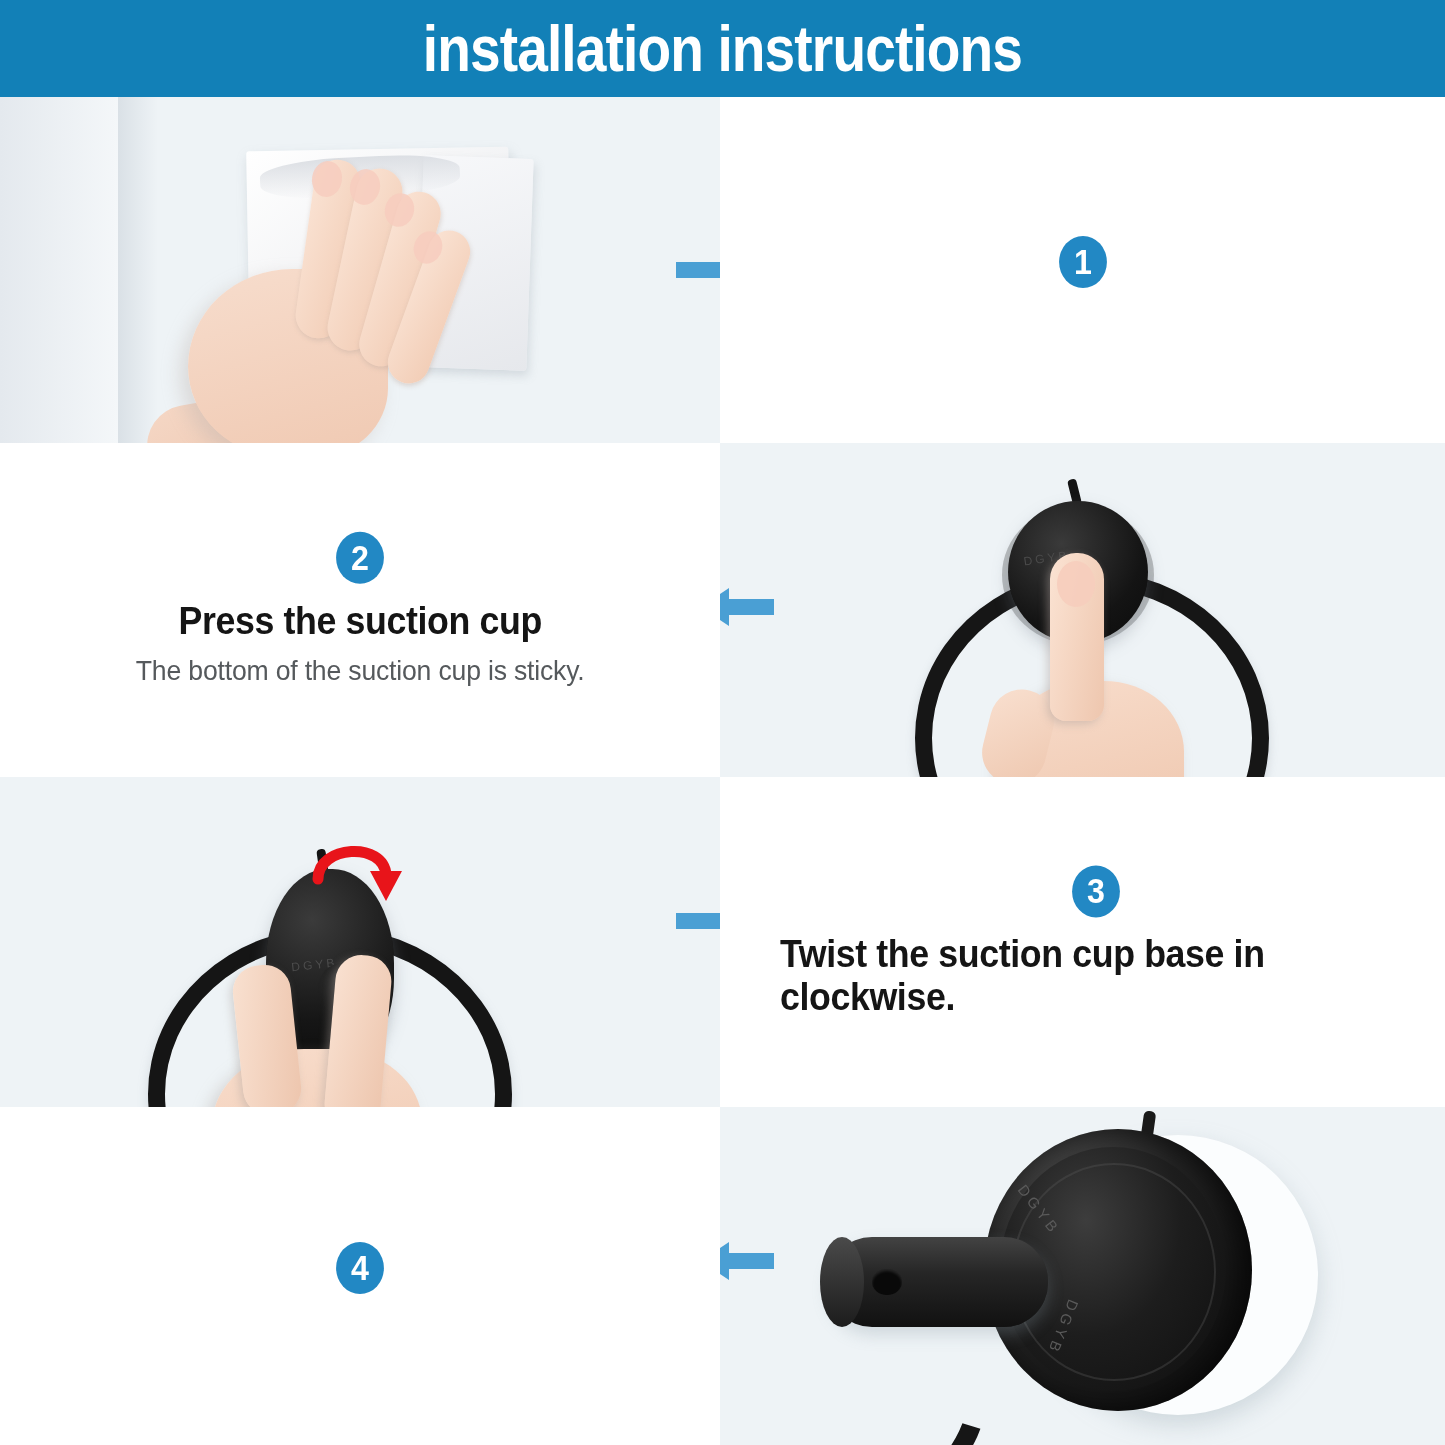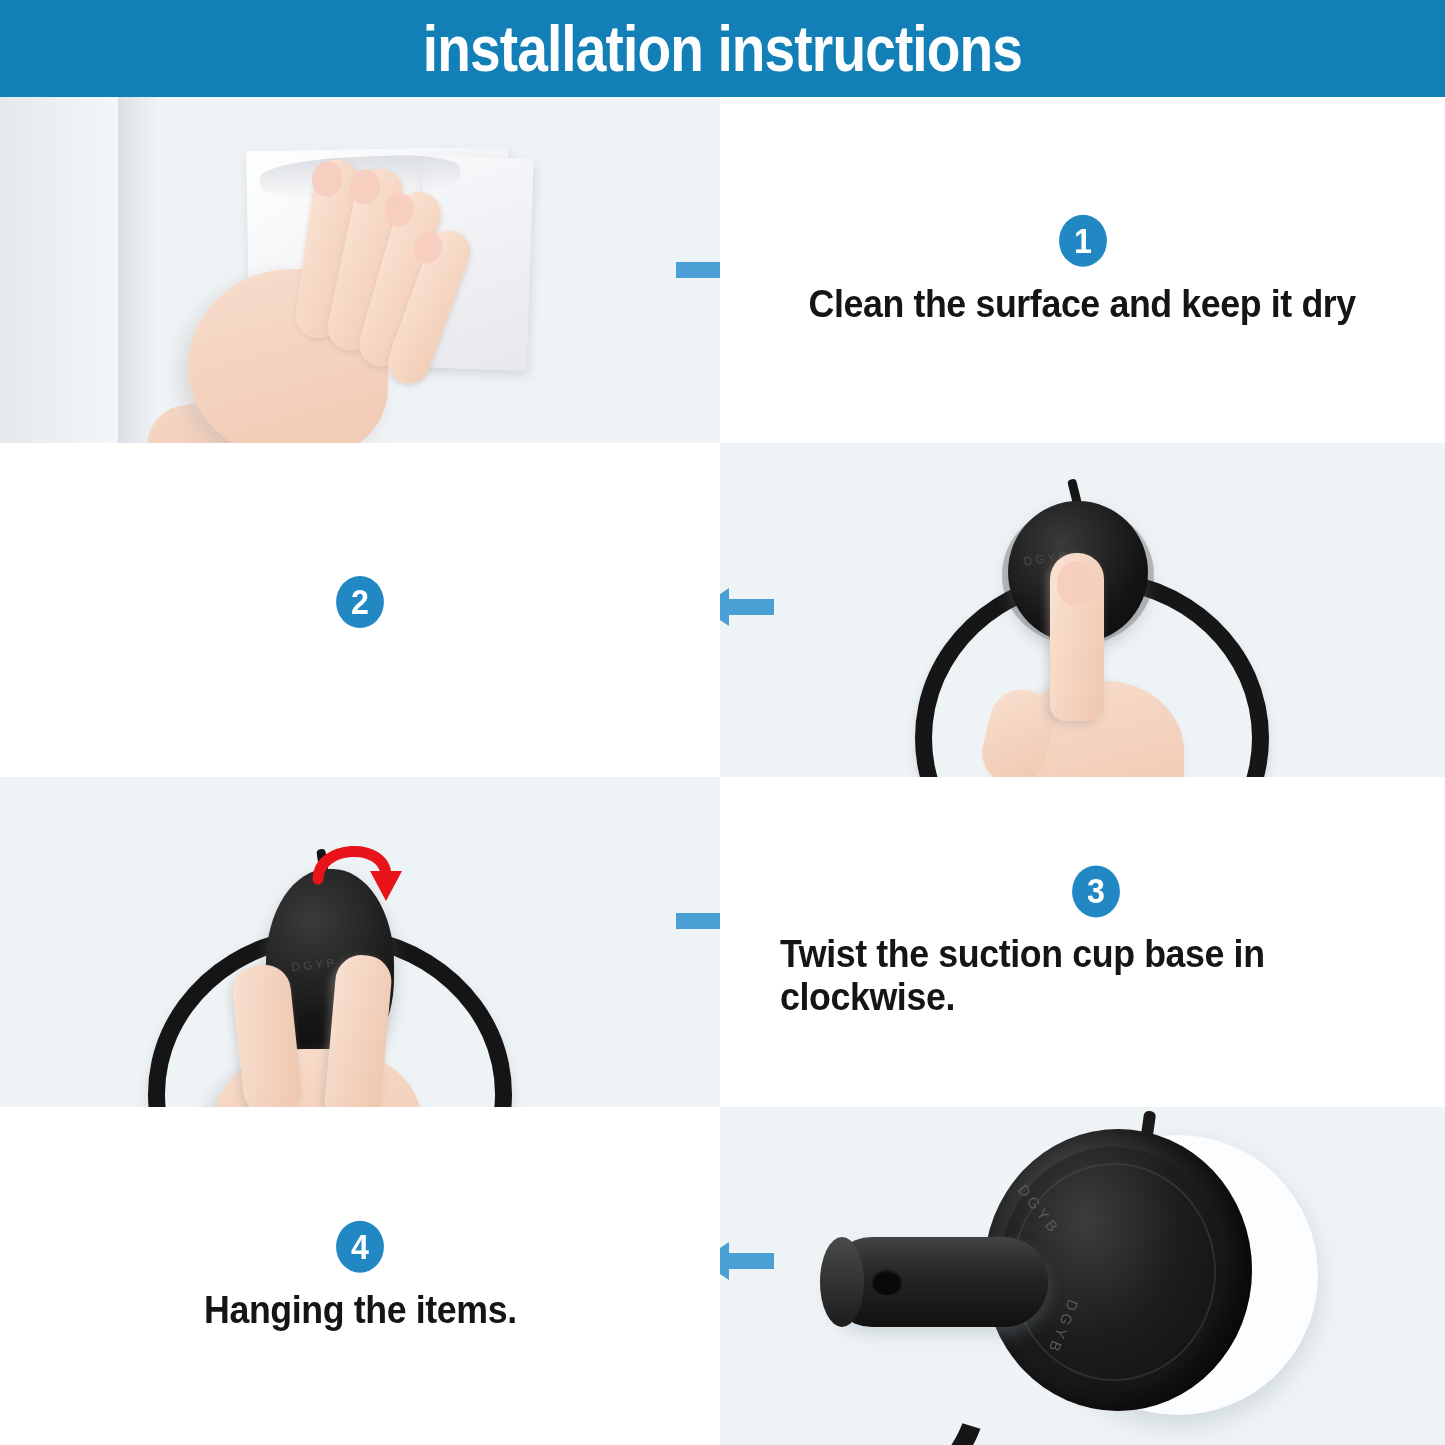--- a/index.html
+++ b/index.html
@@ -197,29 +197,30 @@
             <polygon points="0,11 45,11 45,0 74,19 45,38 45,27 0,27" fill="#4a9fd4"></polygon>
           </svg>
       </div>
     </div>
 
     <div class="cell text">
       <div class="txtwrap center">
         <div class="badge-row center">
           <span class="badge">1</span>
         </div>
-        <div><span class="step-title">Clean the surface and keep it dry</span></div>
       </div>
     </div>
 
     <div class="cell text">
       <div class="txtwrap center">
         <div class="badge-row center">
           <span class="badge">2</span>
         </div>
+        <div><span class="step-title">Press the suction cup</span></div>
+        <div><span class="step-desc">The bottom of the suction cup is sticky.</span></div>
       </div>
     </div>
 
     <div class="cell photo p2">
       <div class="ring"></div>
       <div class="cup-lip"></div>
       <div class="tab"></div>
       <div class="cup"></div>
       <div class="brand">DGYB</div>
       <div class="knob"></div>
@@ -263,21 +264,20 @@
         </div>
         <div><span class="step-title">Twist the suction cup base in clockwise.</span></div>
       </div>
     </div>
 
     <div class="cell text">
       <div class="txtwrap center">
         <div class="badge-row center">
           <span class="badge">4</span>
         </div>
-        <div><span class="step-title">Hanging the items.</span></div>
       </div>
     </div>
 
     <div class="cell photo p4">
       <div class="suck-white"></div>
       <div class="tab"></div>
       <div class="disc"></div>
       <div class="disc-inner"></div>
       <div class="ridge"></div>
       <div class="brand">

